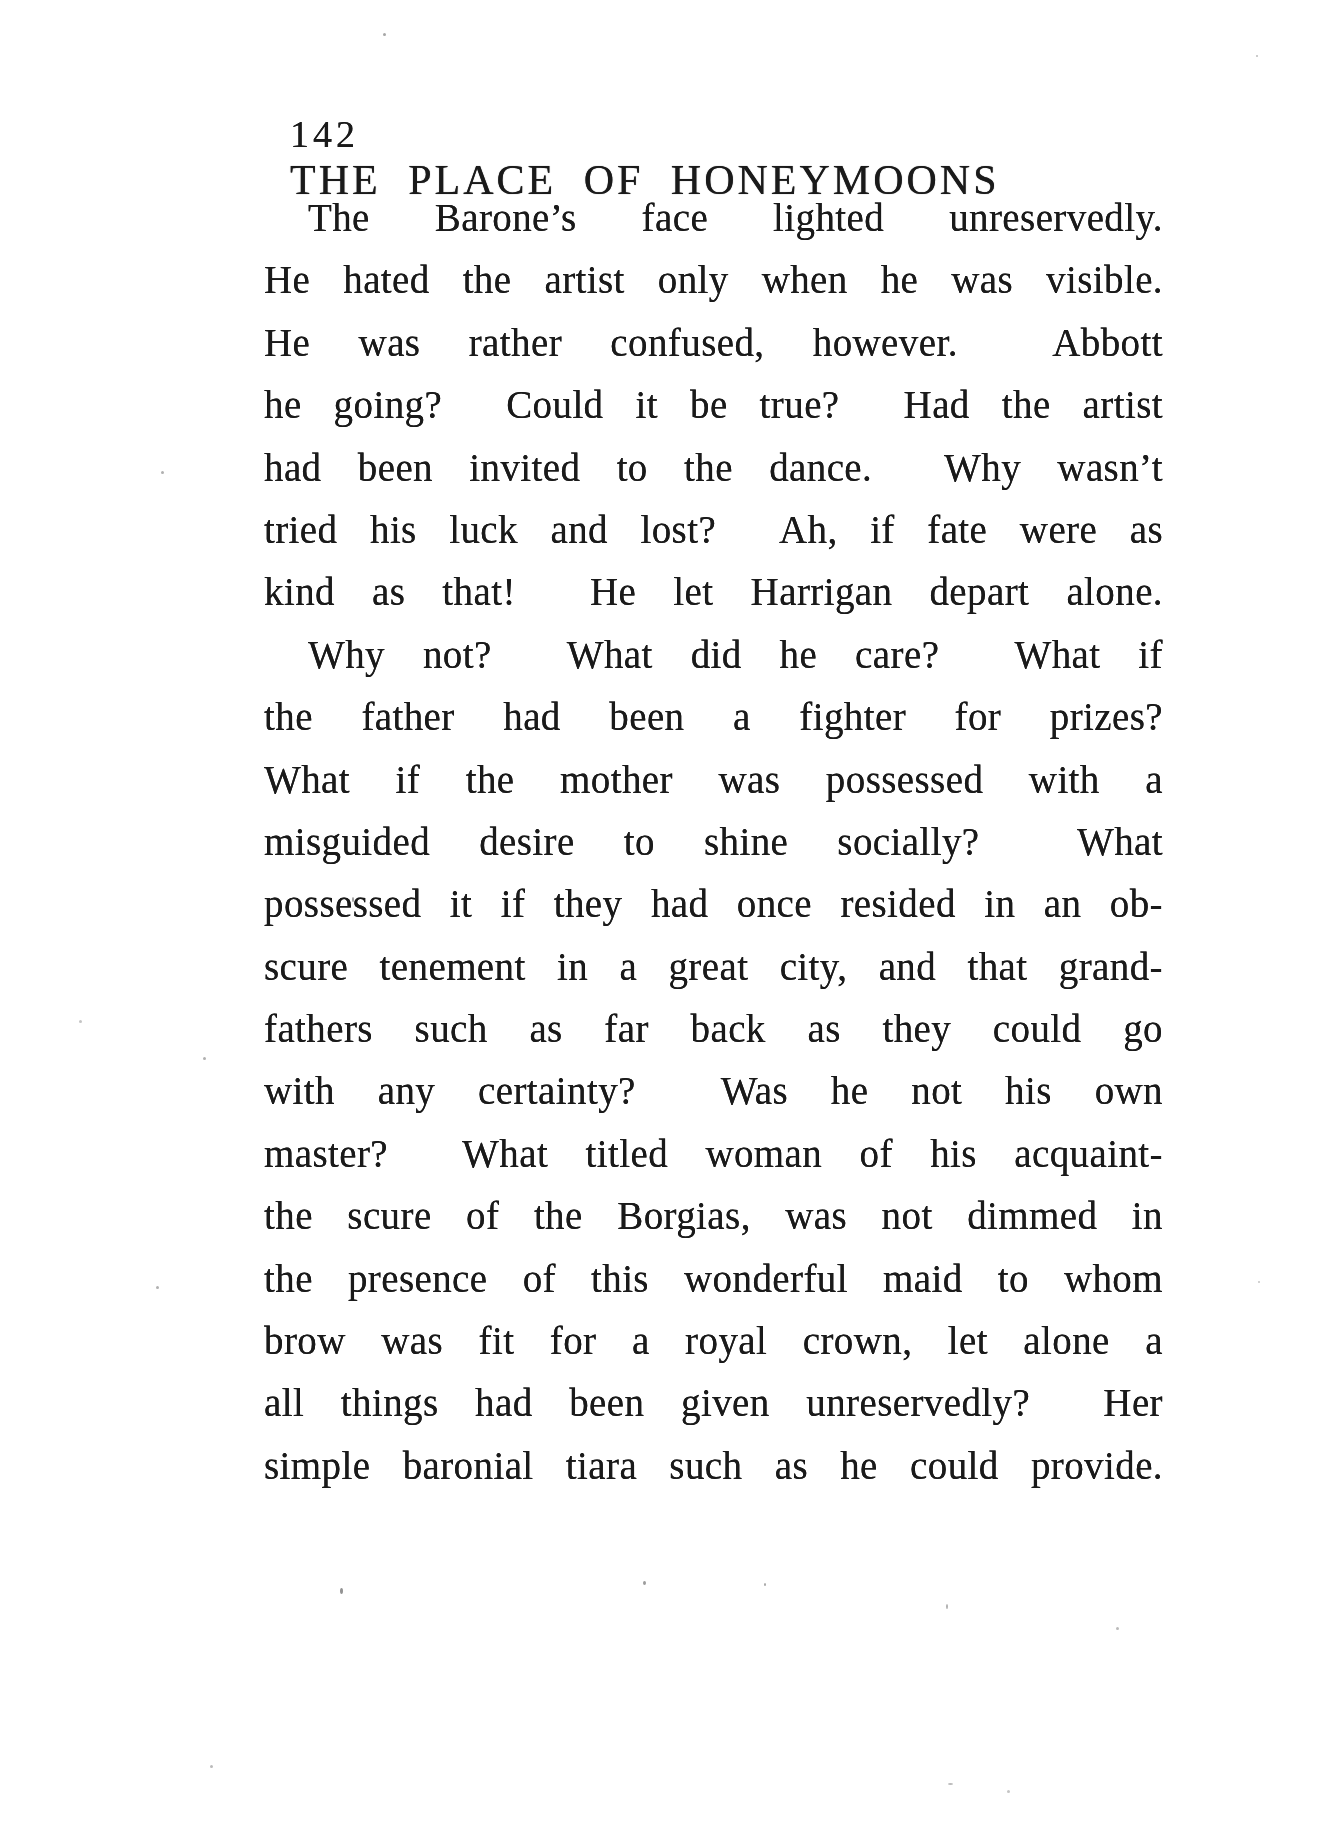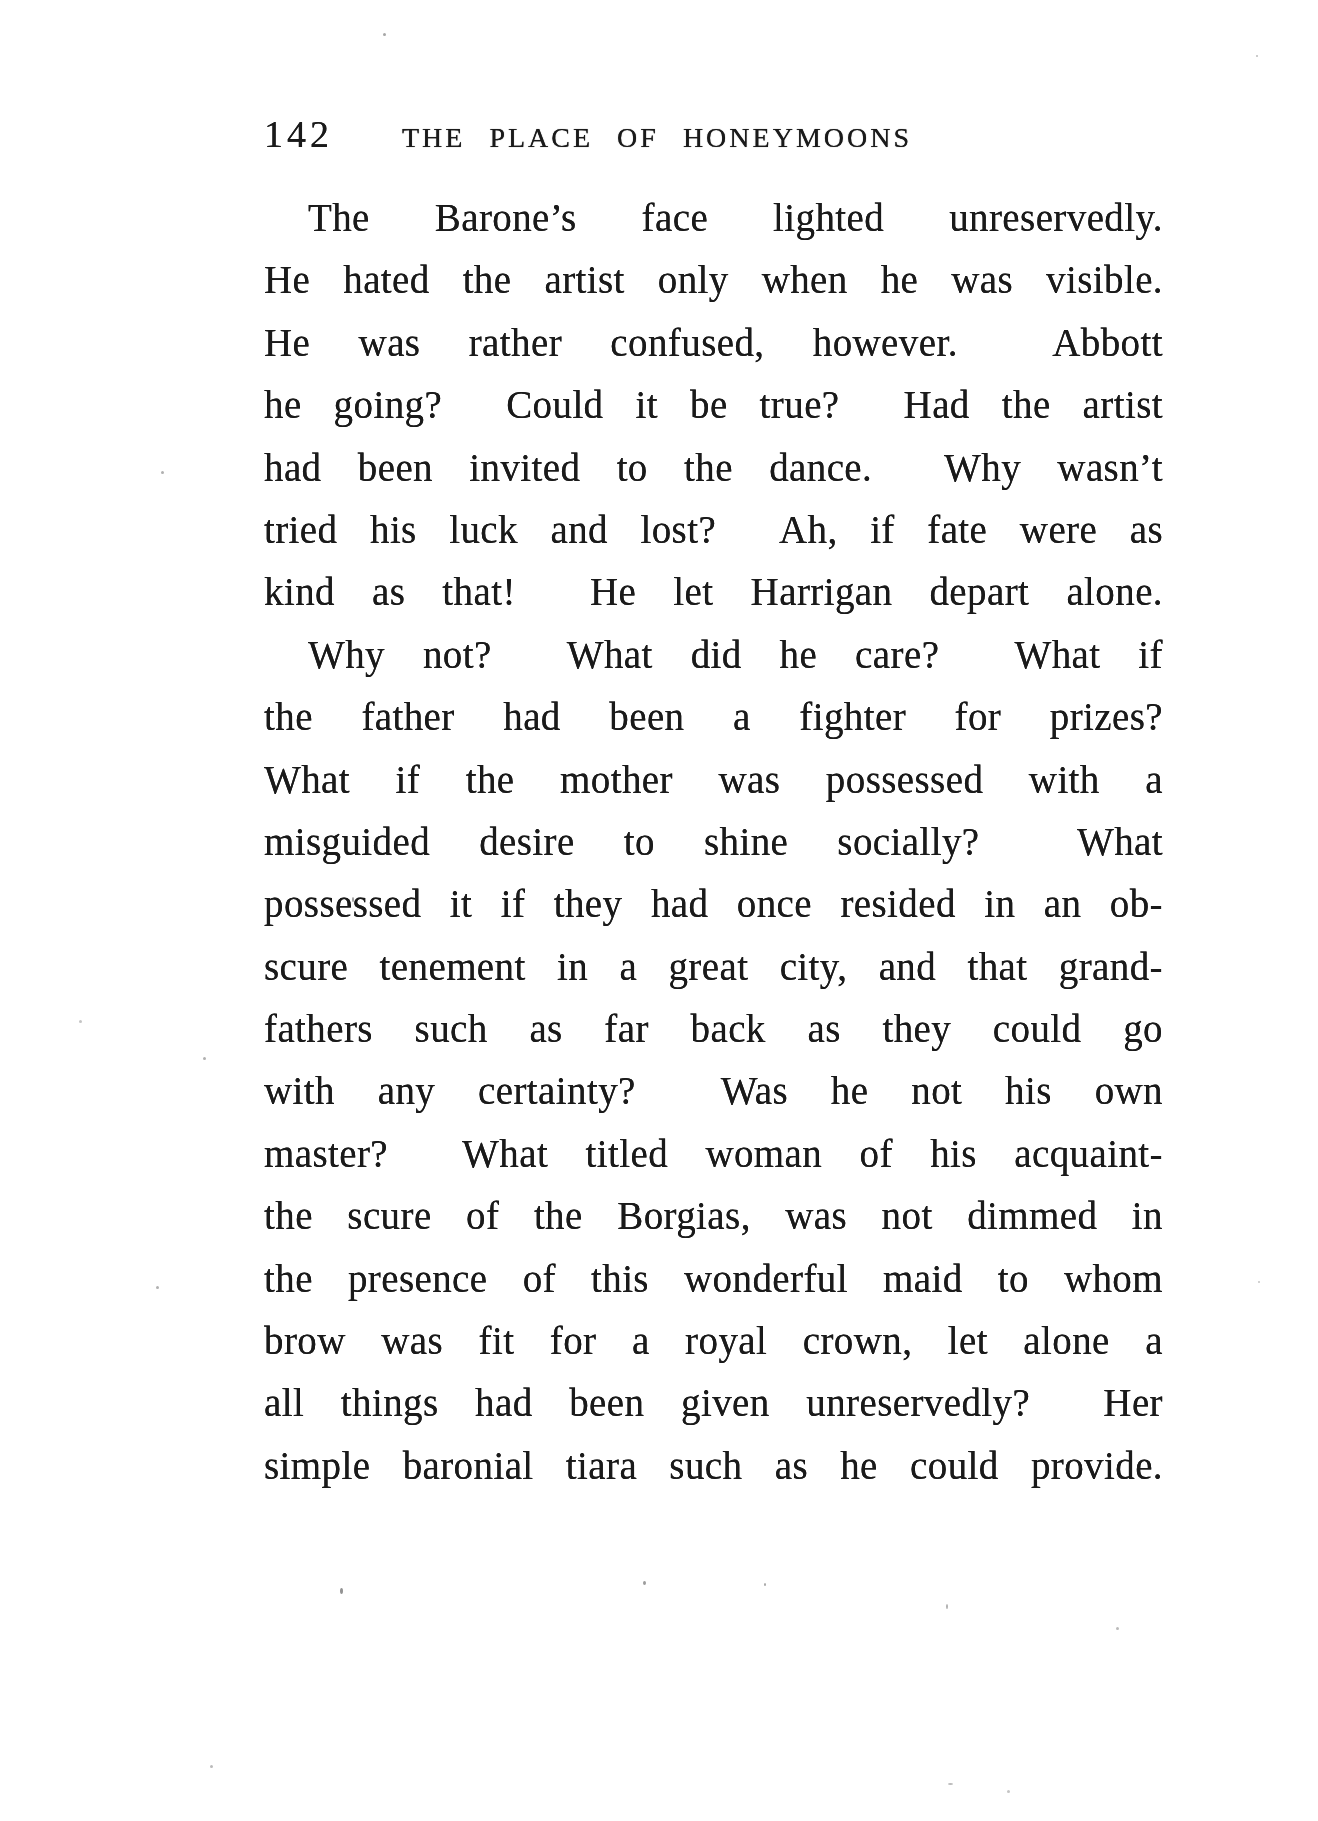--- a/index.html
+++ b/index.html
@@ -17,29 +17,30 @@
     color: var(--ink, #1a1a1a);
   }
   .header {
     position: absolute;
     left: 264px;
     top: 112px;
     width: 900px;
     display: flex;
     align-items: baseline;
     white-space: nowrap;
+    flex-direction: column;
   }
   .pagenum {
     font-size: 38px;
     letter-spacing: 4px;
     text-shadow: 0 0 0.6px currentColor;
   }
   .title {
-    margin-left: 69px;
-    font-size: 28px;
+    margin-left: 26px;
+    font-size: 42px;
     letter-spacing: 3px;
     word-spacing: 14px;
     text-shadow: 0 0 0.7px currentColor;
     text-align: center;
   }
   .text-block {
     position: absolute;
     left: 264px;
     top: 187px;
     width: 899px;

